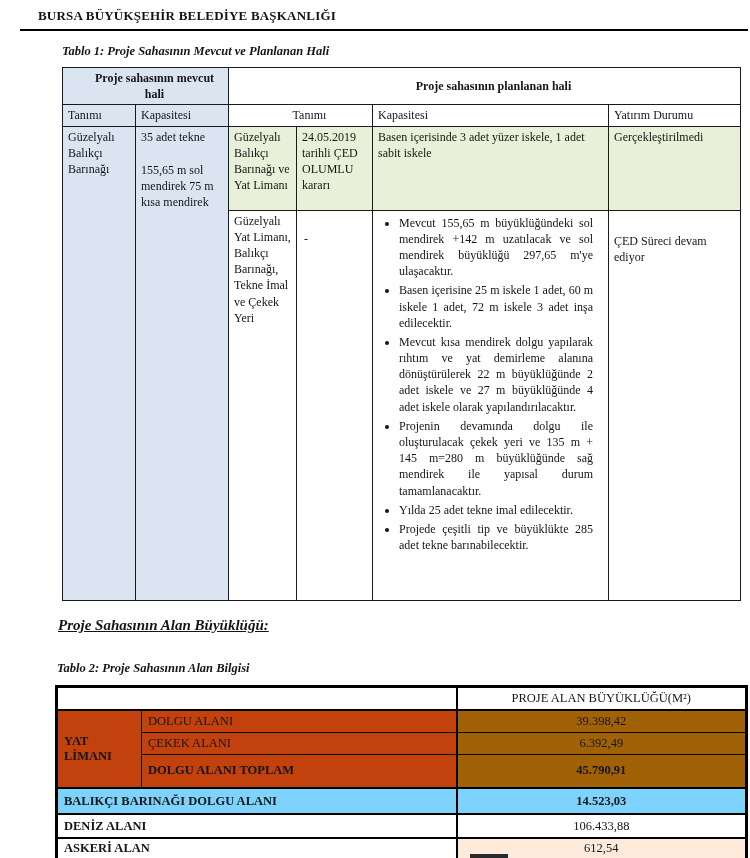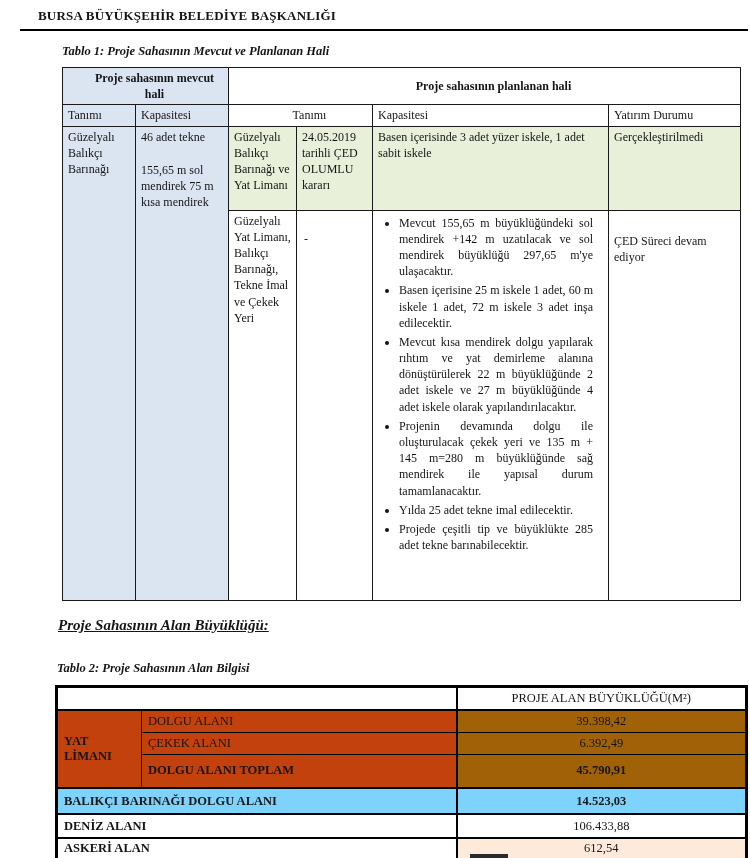--- a/index.html
+++ b/index.html
@@ -88,21 +88,21 @@
       <tr style="height:18px">
         <td class="c-blue">Tanımı</td>
         <td class="c-blue">Kapasitesi</td>
         <td colspan="2" class="center">Tanımı</td>
         <td>Kapasitesi</td>
         <td>Yatırım Durumu</td>
       </tr>
       <tr style="height:84px">
         <td rowspan="2" class="c-blue">Güzelyalı Balıkçı Barınağı</td>
         <td rowspan="2" class="c-blue">
-          <p>46 adet tekne</p>
+          <p>35 adet tekne</p>
           <p class="gap-top">155,65 m sol mendirek 75 m kısa mendirek</p>
         </td>
         <td class="c-green">Güzelyalı Balıkçı Barınağı ve Yat Limanı</td>
         <td class="c-green">24.05.2019 tarihli ÇED OLUMLU kararı</td>
         <td class="c-green">Basen içerisinde 3 adet yüzer iskele, 1 adet sabit iskele</td>
         <td class="c-green">Gerçekleştirilmedi</td>
       </tr>
       <tr style="height:390px">
         <td>Güzelyalı Yat Limanı, Balıkçı Barınağı, Tekne İmal ve Çekek Yeri</td>
         <td class="dash-cell">-</td>

